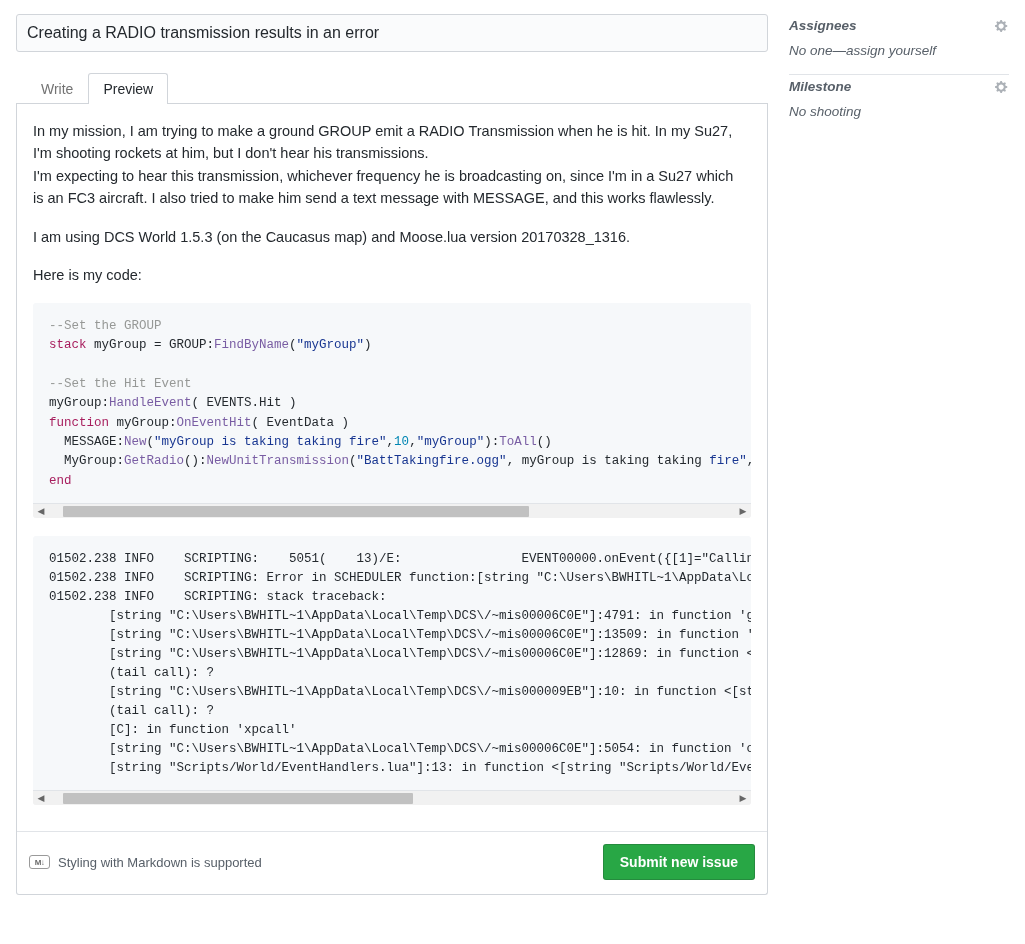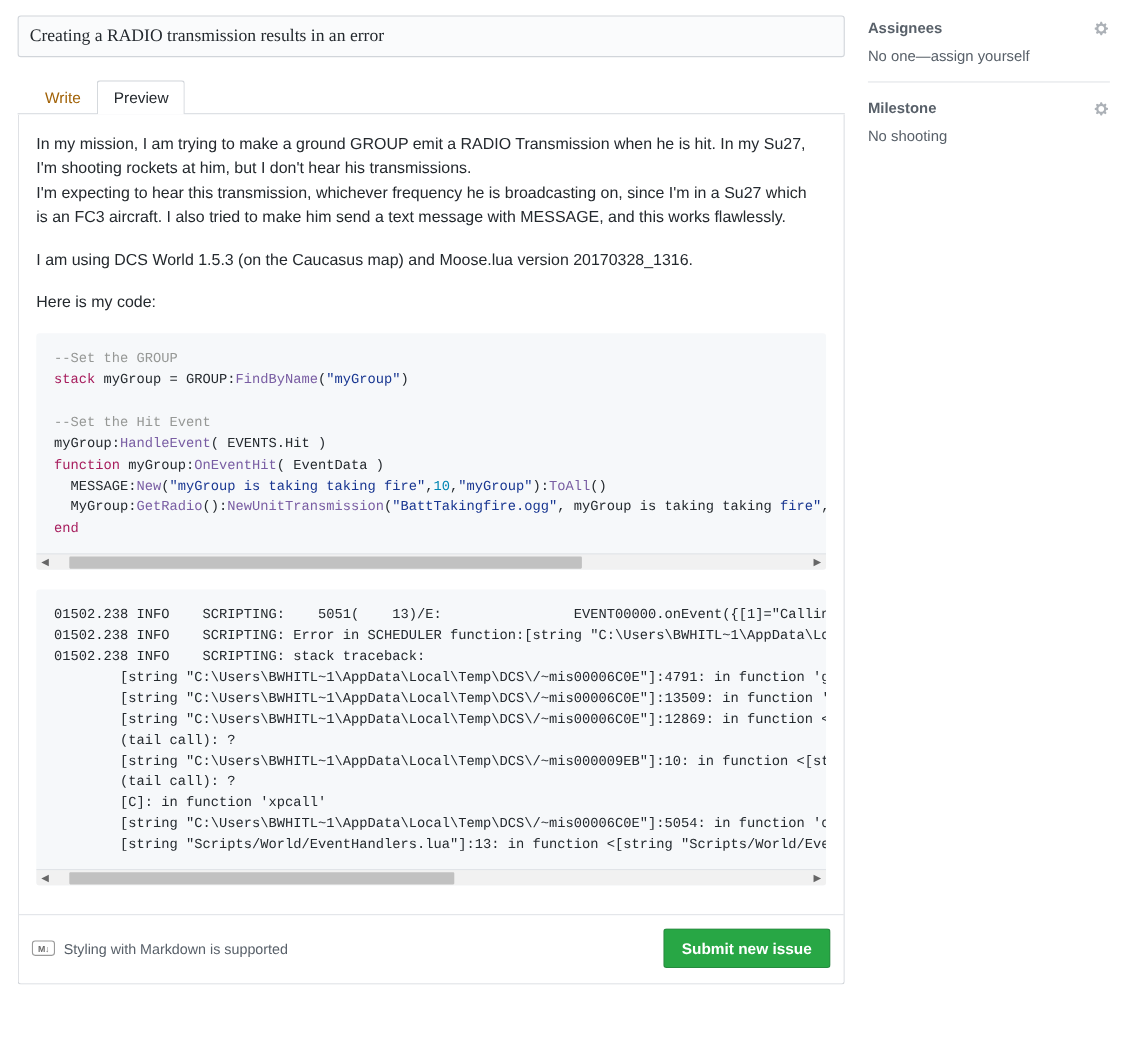--- a/index.html
+++ b/index.html
@@ -27,35 +27,35 @@
   }
   .title-input {
     width: 100%;
     height: 38px;
     border: 1px solid #d1d5da;
     border-radius: 3px;
     background: #fafbfc;
     padding: 6px 10px;
     font-size: 16px;
     color: #24292e;
-    font-family: Liberation Serif, serif;
+    font-family: Liberation Sans, sans-serif;
     outline: none;
   }
   .tabs-row {
     margin-top: 18px;
     height: 34px;
     border-bottom: 1px solid #d1d5da;
     display: flex;
     align-items: flex-end;
     padding-left: 10px;
   }
   .tab {
     padding: 7px 14px 7px;
     font-size: 14px;
-    color: #a16207;
+    color: #737373;
     border: 1px solid transparent;
     border-bottom: none;
     border-radius: 3px 3px 0 0;
     position: relative;
     top: 1px;
     cursor: pointer;
     background: transparent;
   }
   .tab.active {
     background: #fff;
@@ -182,21 +182,21 @@
   
   .sidebar {
     position: absolute;
     left: 789px;
     top: 14px;
     width: 220px;
   }
   .sb-section {
     border-bottom: 1px solid #e1e4e8;
     padding: 0 0 12px 0;
-    margin-bottom: 12px;
+    font-style: italic;
   }
   .sb-section:last-child { border-bottom: none; }
   .sb-head {
     display: flex;
     align-items: center;
     justify-content: space-between;
     color: #586069;
     font-size: 13.5px;
     font-weight: bold;
     padding: 4px 0 10px 0;

